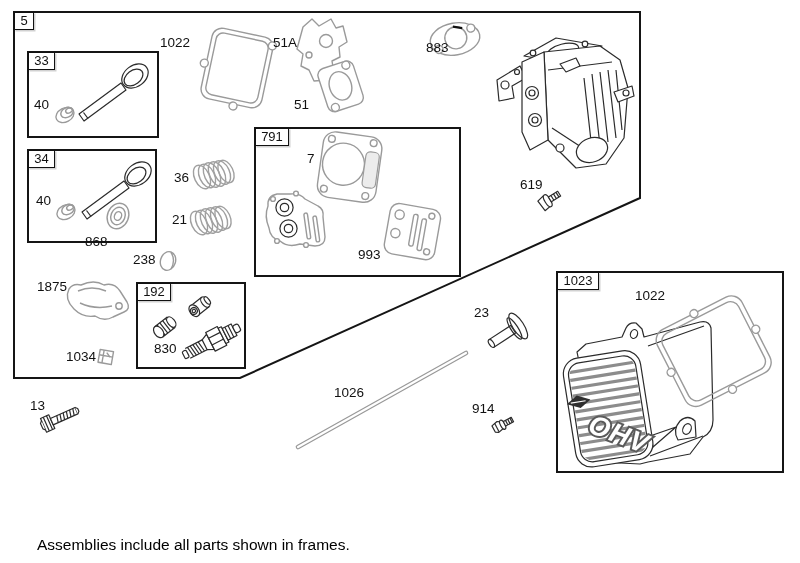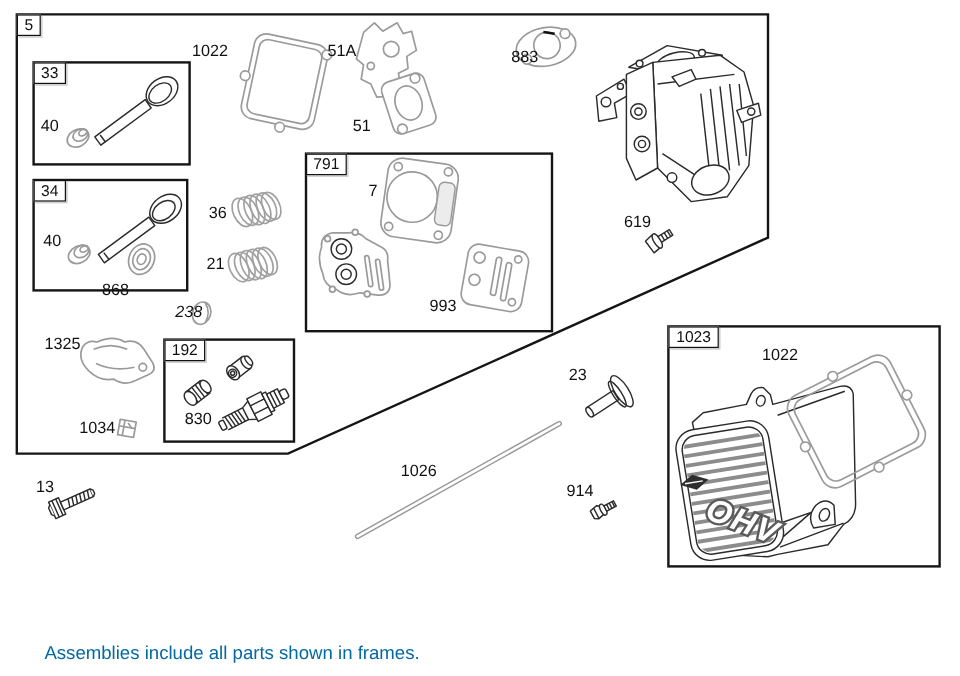--- a/index.html
+++ b/index.html
@@ -8,21 +8,21 @@
   svg{position:absolute;left:0;top:0;}
   .frame{fill:none;stroke:#151515;stroke-width:2;}
   .k{stroke:#2b2b2b;fill:#fff;stroke-width:1.2;stroke-linejoin:round;}
   .kn{stroke:#2b2b2b;fill:none;stroke-width:1.2;stroke-linejoin:round;}
   .g{stroke:#9a9a9a;fill:#fff;stroke-width:1.4;stroke-linejoin:round;}
   .gn{stroke:#9a9a9a;fill:none;stroke-width:1.4;stroke-linejoin:round;}
   .tag{position:absolute;background:#fff;border:1.6px solid #111;color:#111;
        font-size:13px;line-height:16px;text-align:center;padding:0 3px;
        box-shadow:1.5px 1.5px 0 rgba(0,0,0,.18);}
   .plabel{position:absolute;color:#111;font-size:13.5px;white-space:nowrap;}
-  .caption{position:absolute;left:37px;top:536px;color:#0369a1;font-size:15.5px;}
+  .caption{position:absolute;left:37px;top:536px;color:#000000;font-size:15.5px;}
 </style>
 </head>
 <body>
 
 <div class="canvas">
 
 <svg width="800" height="563" viewBox="0 0 800 563">
   <defs>
     <clipPath id="faceclip">
           <rect x="575" y="360" width="66" height="98" rx="12"></rect>
@@ -285,25 +285,25 @@
 
 <span class="plabel" style="left:160px;top:35px;">1022</span>
 <span class="plabel" style="left:273px;top:35px;">51A</span>
 <span class="plabel" style="left:400px;top:40px;margin-left:26px;">883</span>
 <span class="plabel" style="left:294px;top:97px;">51</span>
 <span class="plabel" style="left:307px;top:151px;">7</span>
 <span class="plabel" style="left:358px;top:224px;margin-top:23px;">993</span>
 <span class="plabel" style="left:520px;top:177px;">619</span>
 <span class="plabel" style="left:174px;top:170px;text-align:right;">36</span>
 <span class="plabel" style="left:172px;top:212px;">21</span>
-<span class="plabel" style="left:146px;top:252px;font-style:italic;">238</span>
+<span class="plabel" style="left:133px;top:252px;">238</span>
 <span class="plabel" style="left:34px;top:97px;">40</span>
 <span class="plabel" style="left:36px;top:193px;">40</span>
 <span class="plabel" style="left:85px;top:218px;margin-top:16px;">868</span>
-<span class="plabel" style="left:37px;top:279px;">1325</span>
+<span class="plabel" style="left:37px;top:279px;">1875</span>
 <span class="plabel" style="left:154px;top:341px;">830</span>
 <span class="plabel" style="left:66px;top:349px;">1034</span>
 <span class="plabel" style="left:30px;top:398px;">13</span>
 <span class="plabel" style="left:334px;top:385px;">1026</span>
 <span class="plabel" style="left:474px;top:305px;">23</span>
 <span class="plabel" style="left:472px;top:401px;text-align:center;">914</span>
 <span class="plabel" style="left:635px;top:288px;">1022</span>
 
 <div class="caption">Assemblies include all parts shown in frames.</div>
 

